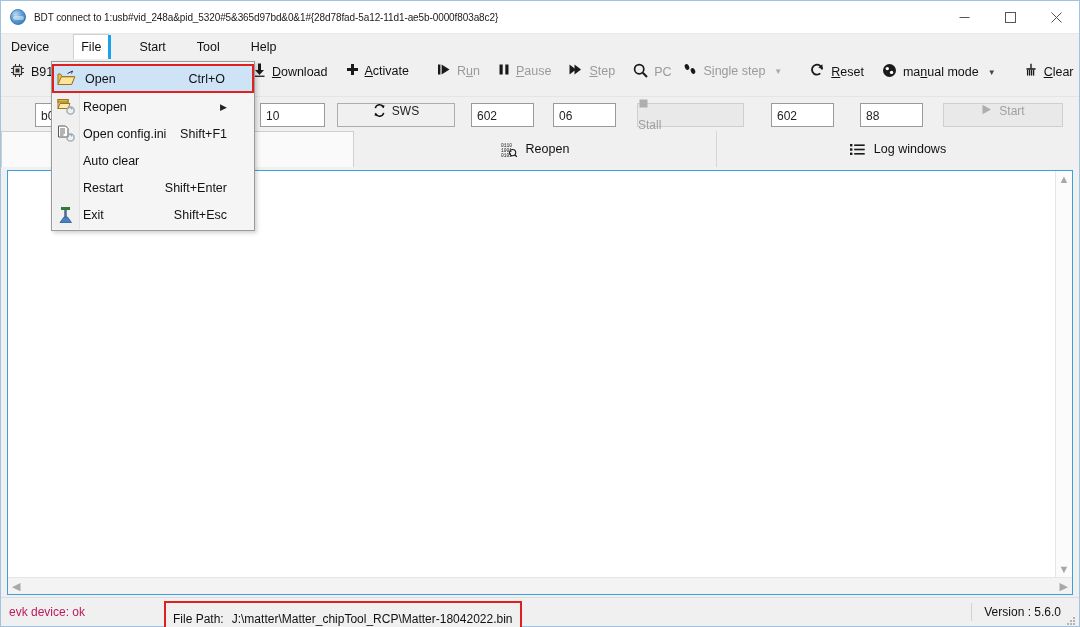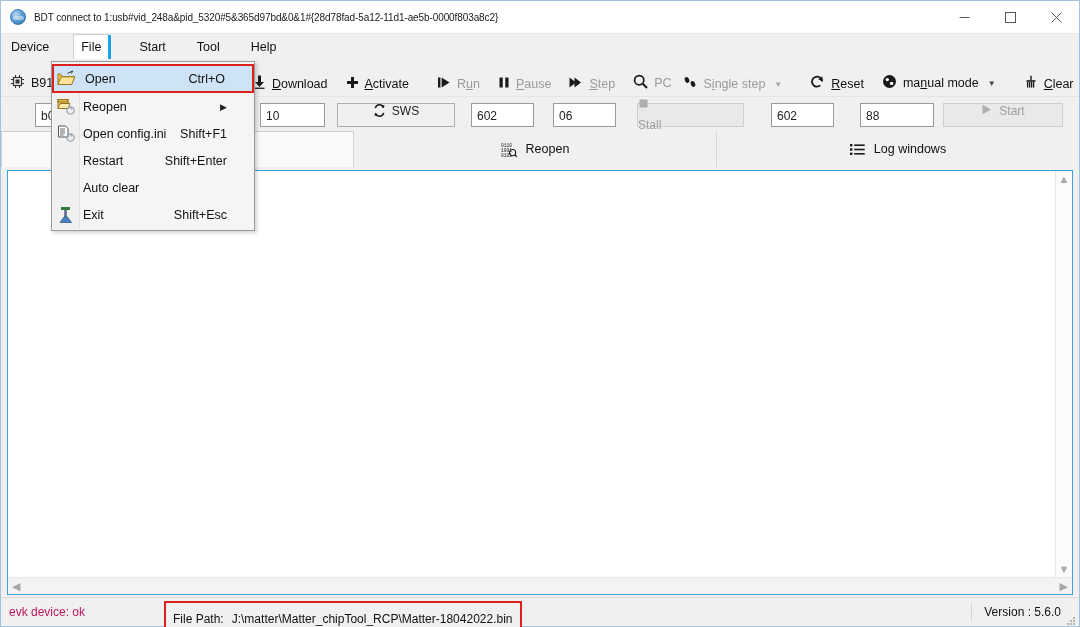--- a/index.html
+++ b/index.html
@@ -68,21 +68,21 @@
     height: 25px; display: flex; align-items: center;
   }
   .menu-item.open::after {
     content: ""; position: absolute; right: -3px; top: 0; width: 3px; height: 25px;
     background: #1aa3e8;
   }
 
   
   .toolbar {
     position: absolute; left: 0; top: 58px; width: 1078px; height: 38px;
-    background: #f0f0f0; display: flex; align-items: flex-end;
+    background: #f0f0f0; display: flex; align-items: flex-start;
     border-bottom: 1px solid #e4e4e4;
   }
   .tb-item {
     display: flex; align-items: center; gap: 6px;
     padding: 4px 9px; font-size: 12.5px; color: #111; white-space: nowrap;
   }
   .tb-item.disabled { color: #9a9a9a; }
   .tb-sep { width: 1px; height: 22px; background: #d0d0d0; margin: 0 5px; }
   .tb-caret { font-size: 8px; color: #444; margin-left: 3px; }
   .tb-item.disabled .tb-caret { color: #a8a8a8; }
@@ -398,21 +398,21 @@
       <span>
         <svg width="11" height="11" viewBox="0 0 11 11">
             <rect x="1.5" y="1.5" width="8" height="8" fill="#aeaeae"></rect>
           </svg>
       </span>
       <span>Stall</span>
     </div>
 
     <div class="tfield" style="position:absolute; left:770px; width:63px;">602</div>
 
-    <div class="tfield" style="position:absolute; left:859px; width:74px;">88</div>
+    <div class="tfield" style="position:absolute; left:859px; width:63px;">88</div>
 
     <div class="btn disabled" style="position:absolute; left:942px; width:120px;">
       <span>
         <svg width="12" height="11" viewBox="0 0 12 11">
             <path d="M1.5 0.8 L10 5.5 L1.5 10.2 Z" fill="#aeaeae"></path>
           </svg>
       </span>
       <span>Start</span>
     </div>
   </div>
@@ -527,27 +527,27 @@
           </g>
           <circle cx="13.5" cy="12.5" r="3.6" fill="none" stroke="#9aa9b5" stroke-width="1.4"></circle>
           <path d="M12 9.6 L14.6 9.6 L14.6 11.6" fill="none" stroke="#9aa9b5" stroke-width="1.3"></path>
         </svg>
       </span>
       <span class="dd-label">Open config.ini</span>
       <span class="dd-accel">Shift+F1</span>
     </div>
 
     <div class="dd-item">
+      <span class="dd-label">Auto clear</span>
+      <span class="dd-accel"></span>
+    </div>
+
+    <div class="dd-item">
       <span class="dd-label">Restart</span>
       <span class="dd-accel">Shift+Enter</span>
-    </div>
-
-    <div class="dd-item">
-      <span class="dd-label">Auto clear</span>
-      <span class="dd-accel"></span>
     </div>
 
     <div class="dd-item">
       <span class="dd-icon">
         <svg width="18" height="18" viewBox="0 0 18 18">
           <rect x="4" y="1" width="9" height="3" fill="#2f7a3a"></rect>
           <rect x="7.2" y="4" width="2.6" height="7" fill="#5a6b8a"></rect>
           <path d="M3 16.5 L7 11 L10.5 11 L14.5 16.5 Z" fill="#4a7fc1" stroke="#2a5a95" stroke-width="0.8"></path>
         </svg>
       </span>

